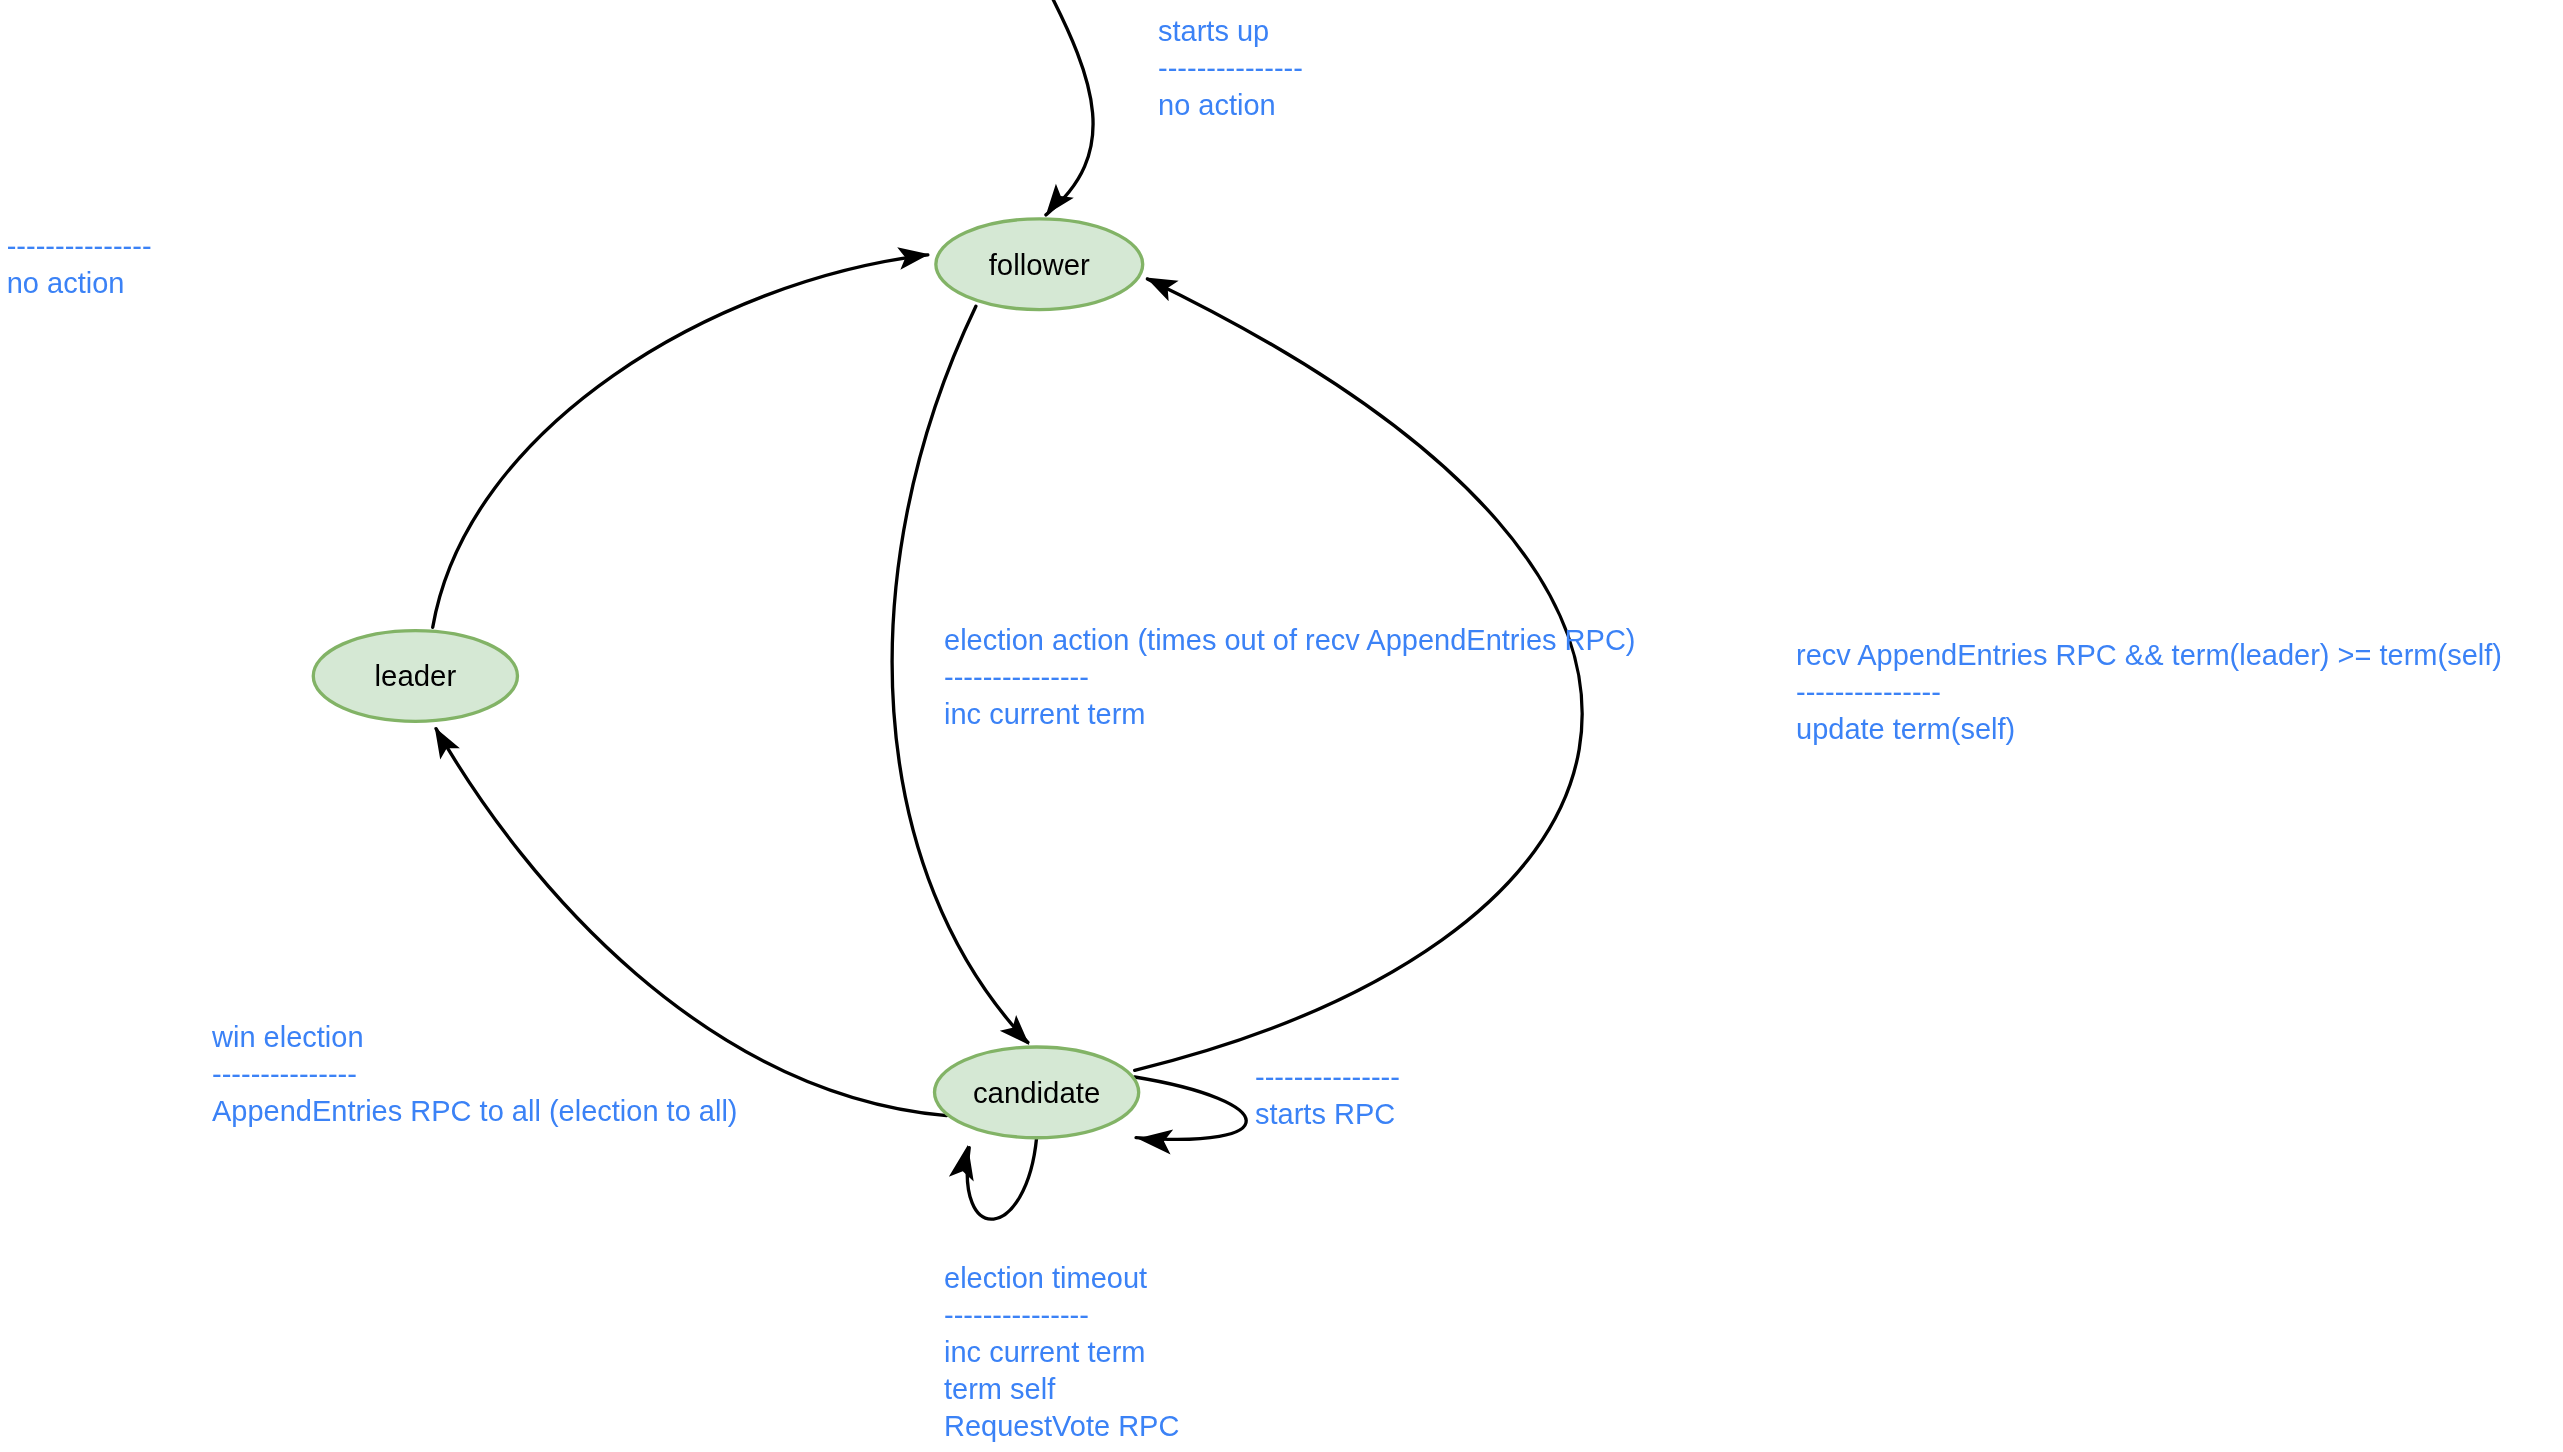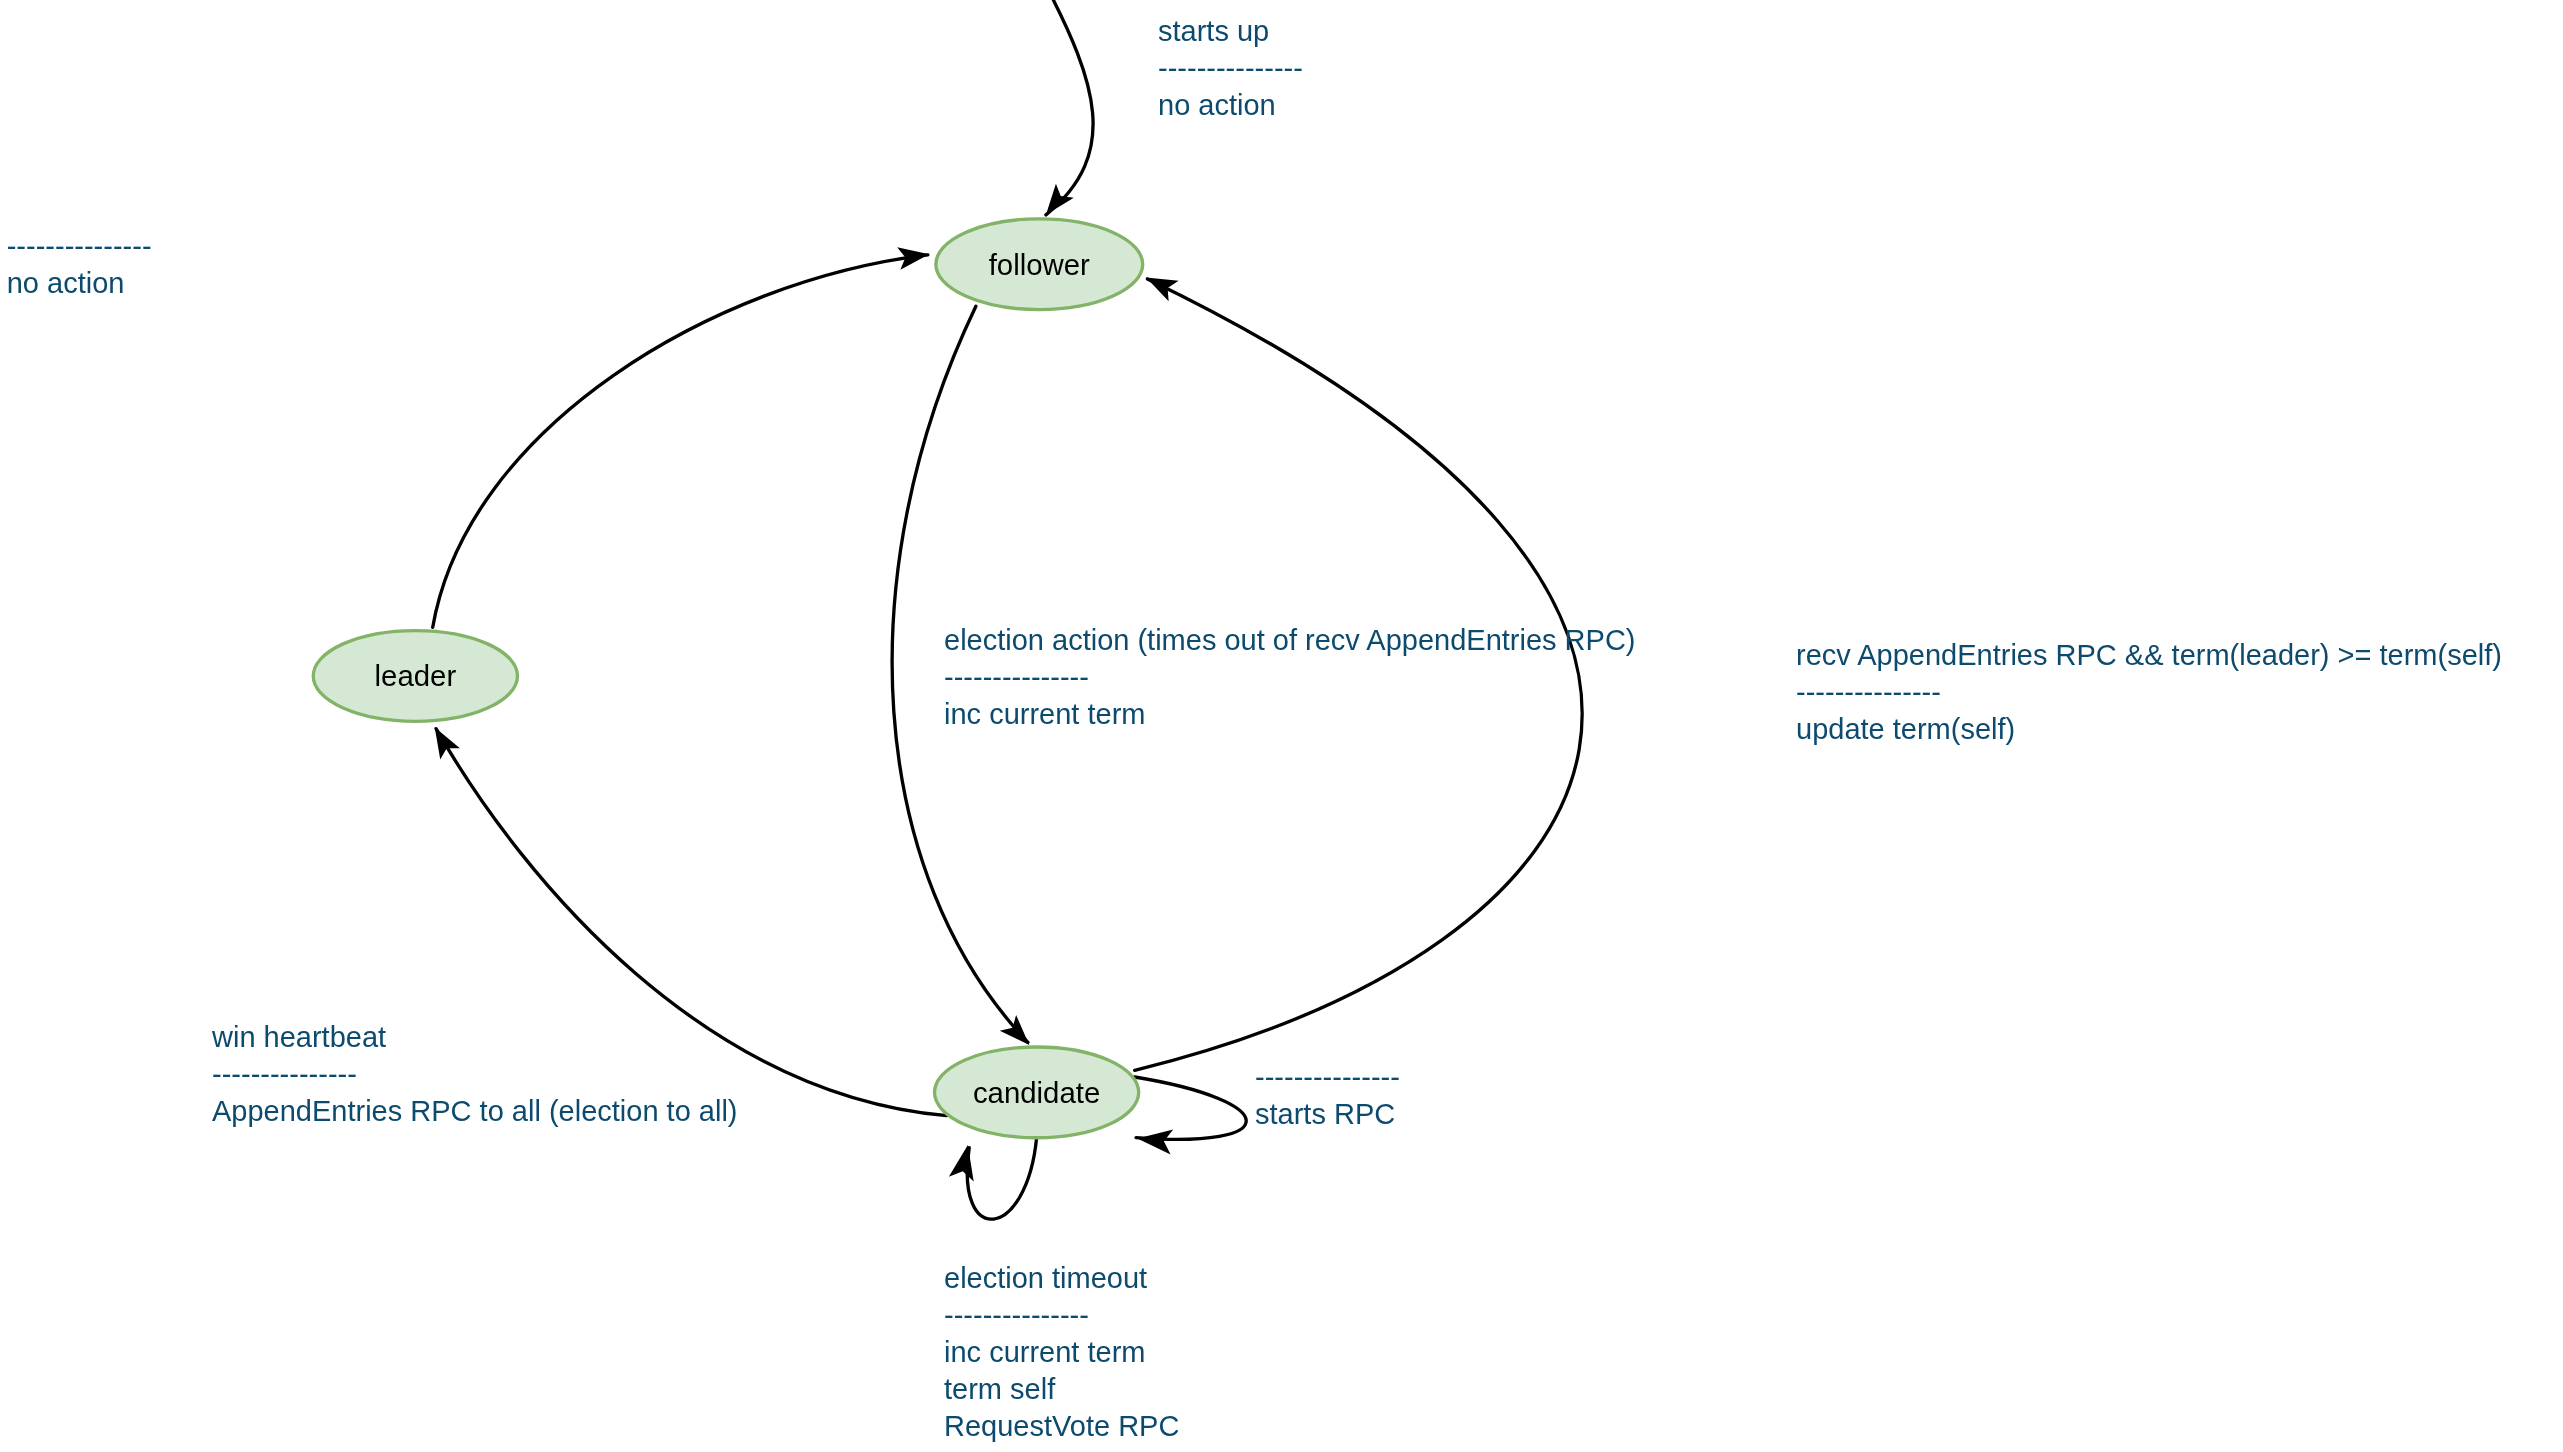--- a/index.html
+++ b/index.html
@@ -42,21 +42,21 @@
     font-size: 44px;
     fill: #000000;
     text-anchor: middle;
     dominant-baseline: middle;
   }
   .edge-label {
     position: absolute;
     font-family: "Liberation Sans", sans-serif;
     font-size: 29px;
     line-height: 1.0;
-    color: #0c4a6e;
+    color: #3b82f6;
     white-space: nowrap;
     user-select: none;
   }
   .edge-label .lbl-line {
     display: block;
     padding: 0;
     margin: 0;
     height: 37px;
   }
   .edge-label .lbl-sep {
@@ -148,21 +148,21 @@
     <span class="lbl-line">inc current term</span>
   </div>
 
   <div class="edge-label" style="left:1796px; top:641px;">
     <span class="lbl-line">recv AppendEntries RPC &amp;&amp; term(leader) &gt;= term(self)</span>
     <span class="lbl-sep">---------------</span>
     <span class="lbl-line">update term(self)</span>
   </div>
 
   <div class="edge-label" style="left:212px; top:1023px;">
-    <span class="lbl-line">win heartbeat</span>
+    <span class="lbl-line">win election</span>
     <span class="lbl-sep">---------------</span>
     <span class="lbl-line">AppendEntries RPC to all (election to all)</span>
   </div>
 
   <div class="edge-label" style="left:1255px; top:1063px;">
     <span class="lbl-sep">---------------</span>
     <span class="lbl-line">starts RPC</span>
   </div>
 
   <div class="edge-label" style="left:944px; top:1264px;">

